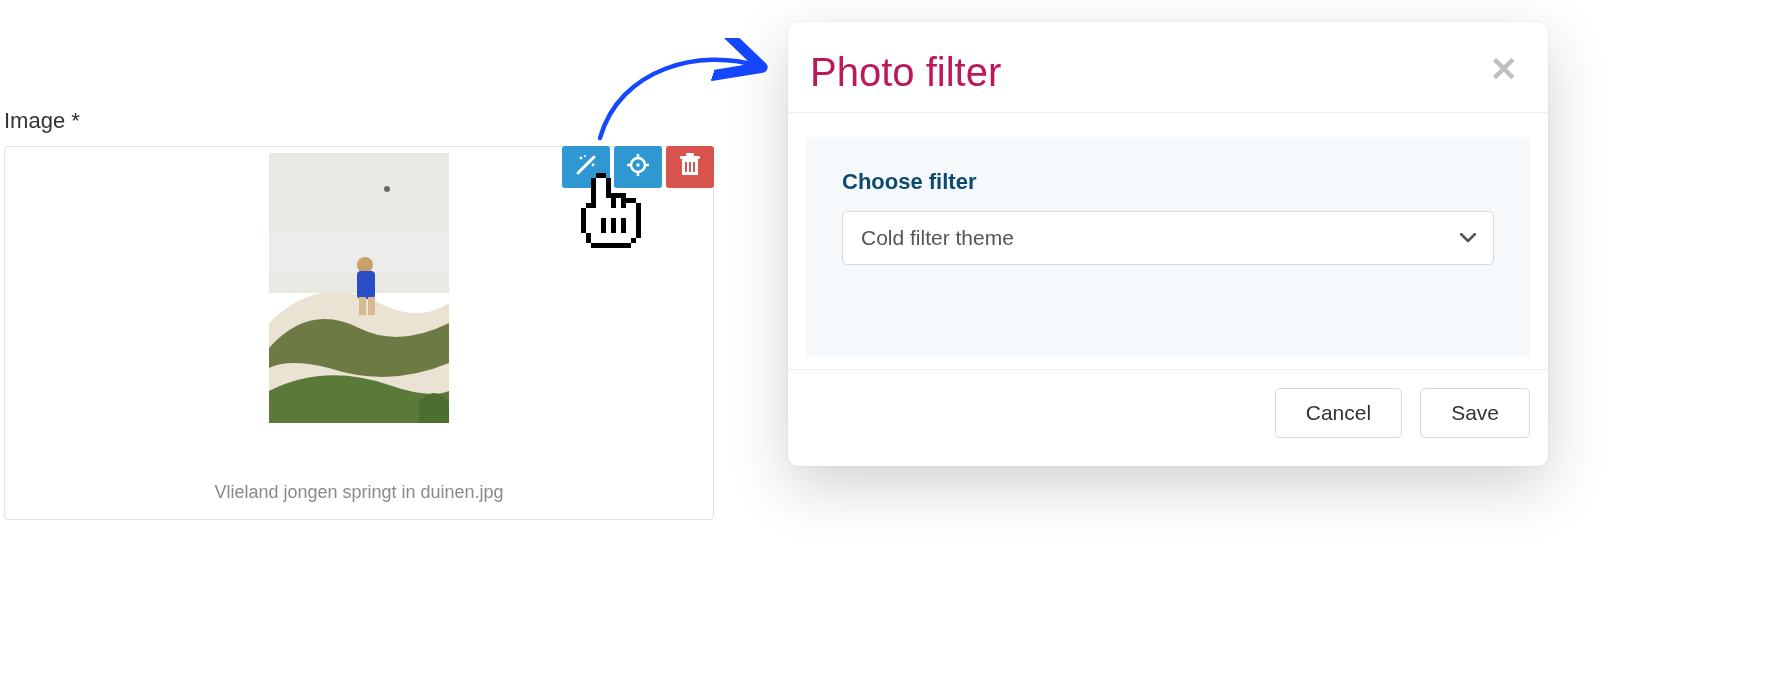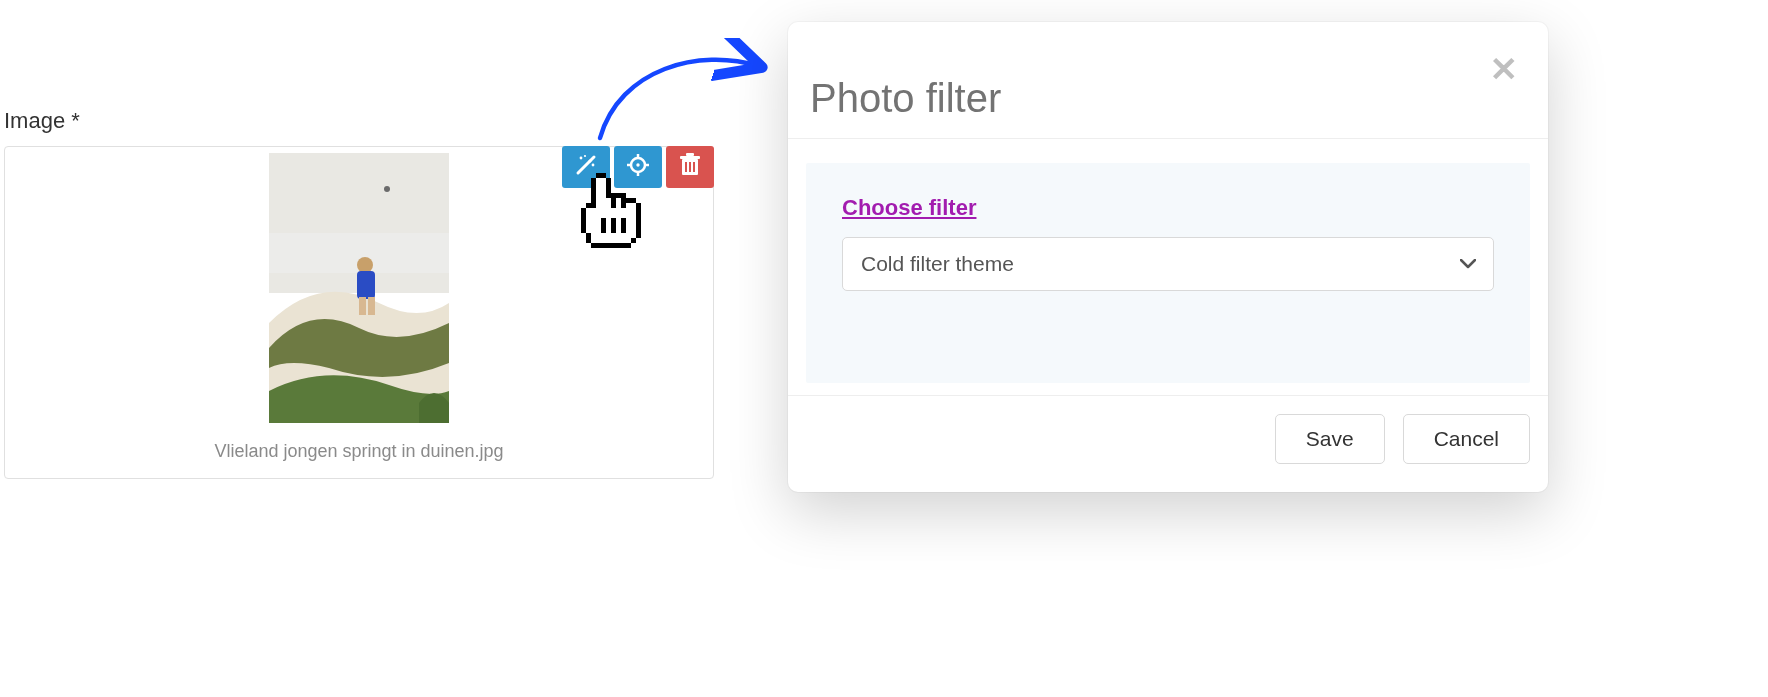--- a/index.html
+++ b/index.html
@@ -24,21 +24,21 @@
   .field-label {
     font-weight: 400;
     font-size: 22px;
     margin-bottom: 12px;
   }
   .image-box {
     border: 1px solid #e0e0e0;
     border-radius: 4px;
     background: #fff;
     position: relative;
-    height: 333px;
+    height: 374px;
     padding: 6px;
     box-sizing: border-box;
   }
   .image-thumb {
     position: absolute;
     left: 50%;
     top: 6px;
     transform: translateX(-50%);
     width: 180px;
     height: 270px;
@@ -112,46 +112,44 @@
   .modal-header {
     padding: 28px 30px 18px 22px;
     display: flex;
     align-items: flex-start;
     justify-content: space-between;
     border-bottom: 1px solid #eee;
   }
   .modal-title {
     font-size: 40px;
     font-weight: 400;
-    color: #737373;
+    color: #be185d;
     line-height: 1.1;
-    margin-top: 26px;
   }
   .close-x {
     font-size: 34px;
     font-weight: 700;
     color: #bfbfbf;
     cursor: pointer;
     line-height: 1;
     margin-top: 2px;
   }
   .modal-body-outer {
     padding: 24px 18px 8px 18px;
   }
   .modal-body {
     background: #f5f9fc;
     border-radius: 2px;
     padding: 32px 36px 92px 36px;
   }
   .body-label {
     font-size: 22px;
     font-weight: 700;
-    color: #a21caf;
+    color: #0c4a6e;
     margin-bottom: 16px;
-    text-decoration: underline;
   }
   .select-wrap {
     position: relative;
   }
   .select {
     width: 100%;
     height: 54px;
     font-size: 21px;
     color: #555;
     background: #fff;
@@ -316,16 +314,16 @@
         <span class="select-caret">
           <svg width="16" height="10" viewBox="0 0 16 10">
             <path d="M1 1 L8 8 L15 1" fill="none" stroke="#555" stroke-width="2.5" stroke-linecap="round" stroke-linejoin="round"></path>
           </svg>
         </span>
       </div>
     </div>
   </div>
 
   <div class="modal-footer">
+    <button class="btn">Cancel</button>
     <button class="btn">Save</button>
-    <button class="btn">Cancel</button>
   </div>
 </div>
 
 </body></html>

